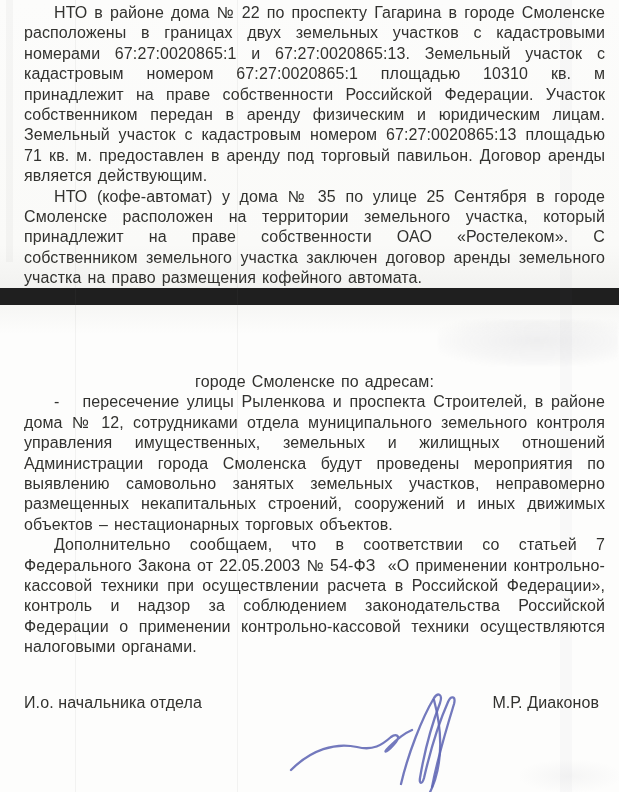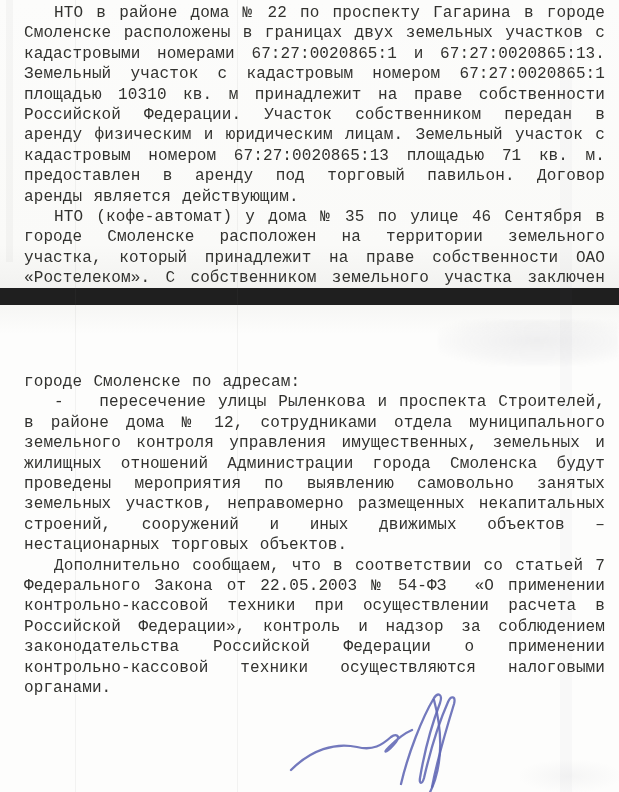--- a/index.html
+++ b/index.html
@@ -2,21 +2,21 @@
 <html><head>
 <meta charset="utf-8">
 <style>
   html, body { margin: 0; padding: 0; background: #ffffff; }
   .scan {
     position: relative;
     width: 619px;
     height: 792px;
     overflow: hidden;
     background: #fcfcfb;
-    font-family: Liberation Mono, monospace;
+    font-family: Liberation Sans, sans-serif;
     color: #32322f;
   }
   
   .page-top {
     position: absolute;
     top: 0; left: 0; right: 0;
     height: 288px;
     padding: 3px 14px 0 24px;
     box-sizing: border-box;
     background: linear-gradient(180deg, #fcfcfb 0%, #fafaf8 85%, #f2f2f0 100%);
@@ -37,21 +37,21 @@
   p {
     margin: 0;
     font-size: 16px;
     line-height: 20.4px;
     text-align: justify;
     letter-spacing: 0.1px;
     word-spacing: 1.5px;
   }
   .indent { text-indent: 30px; }
   .cutoff { text-align-last: justify; }
-  .left-align { text-align: left; }
+  .left-align { text-align: center; }
   .sig-row {
     display: flex;
     justify-content: space-between;
     align-items: flex-start;
     margin-top: 36px;
     padding-right: 6px;
     font-size: 16px;
   }
   .sig-row span { letter-spacing: 0.1px; }
   .signature-svg {
@@ -97,31 +97,35 @@
     background: radial-gradient(ellipse at 50% 50%, rgba(150,150,162,0.08) 0%, rgba(150,150,162,0) 75%);
   }
 </style>
 </head>
 <body>
 
 <div class="scan">
 
   <section class="page-top">
     <p class="indent">НТО в районе дома № 22 по проспекту Гагарина в городе Смоленске расположены в границах двух земельных участков с кадастровыми номерами 67:27:0020865:1 и 67:27:0020865:13. Земельный участок с кадастровым номером 67:27:0020865:1 площадью 10310 кв. м принадлежит на праве собственности Российской Федерации. Участок собственником передан в аренду физическим и юридическим лицам. Земельный участок с кадастровым номером 67:27:0020865:13 площадью 71 кв. м. предоставлен в аренду под торговый павильон. Договор аренды является действующим.</p>
-    <p class="indent">НТО (кофе-автомат) у дома № 35 по улице 46 Сентября в городе Смоленске расположен на территории земельного участка, который принадлежит на праве собственности ОАО «Ростелеком». С собственником земельного участка заключен договор аренды земельного участка на право размещения кофейного автомата.</p>
+    <p class="indent">НТО (кофе-автомат) у дома № 35 по улице 25 Сентября в городе Смоленске расположен на территории земельного участка, который принадлежит на праве собственности ОАО «Ростелеком». С собственником земельного участка заключен договор аренды земельного участка на право размещения кофейного автомата.</p>
     <p class="indent cutoff">В отношении нестационарных торговых объектов, которые расположены в</p>
   </section>
 
   <div class="sep-bar"></div>
 
   <section class="page-bottom">
     <p class="left-align">городе Смоленске по адресам:</p>
     <p class="indent">-&nbsp;&nbsp; пересечение улицы Рыленкова и проспекта Строителей, в районе дома № 12, сотрудниками отдела муниципального земельного контроля управления имущественных, земельных и жилищных отношений Администрации города Смоленска будут проведены мероприятия по выявлению самовольно занятых земельных участков, неправомерно размещенных некапитальных строений, сооружений и иных движимых объектов – нестационарных торговых объектов.</p>
     <p class="indent">Дополнительно сообщаем, что в соответствии со статьей 7 Федерального Закона от 22.05.2003 № 54-ФЗ&nbsp; «О применении контрольно-кассовой техники при осуществлении расчета в Российской Федерации», контроль и надзор за соблюдением законодательства Российской Федерации о применении контрольно-кассовой техники осуществляются налоговыми органами.</p>
 
+    <div class="sig-row">
+      <span>И.о. начальника отдела</span>
+      <span>М.Р. Диаконов</span>
+    </div>
   </section>
 
   <svg class="signature-svg" viewBox="0 0 205 100" xmlns="http://www.w3.org/2000/svg">
     <path d="M6,78 C26,58 50,50 72,55 C88,59 97,53 106,45 C111,41 116,44 111,50 C103,60 96,63 104,55 C112,47 120,41 127,38"></path>
     <path d="M116,92 C123,62 137,26 149,6 C153,0 158,2 155,11 C147,32 139,62 135,86 C134,92 137,93 139,86 C145,60 155,28 163,10 C166,3 171,4 169,12 C161,38 151,74 147,95"></path>
     <path d="M149,8 C156,34 158,62 150,88 C146,100 141,108 138,114"></path>
   </svg>
 
   <div class="fold-line fold-a"></div>
   <div class="fold-line fold-b"></div>

